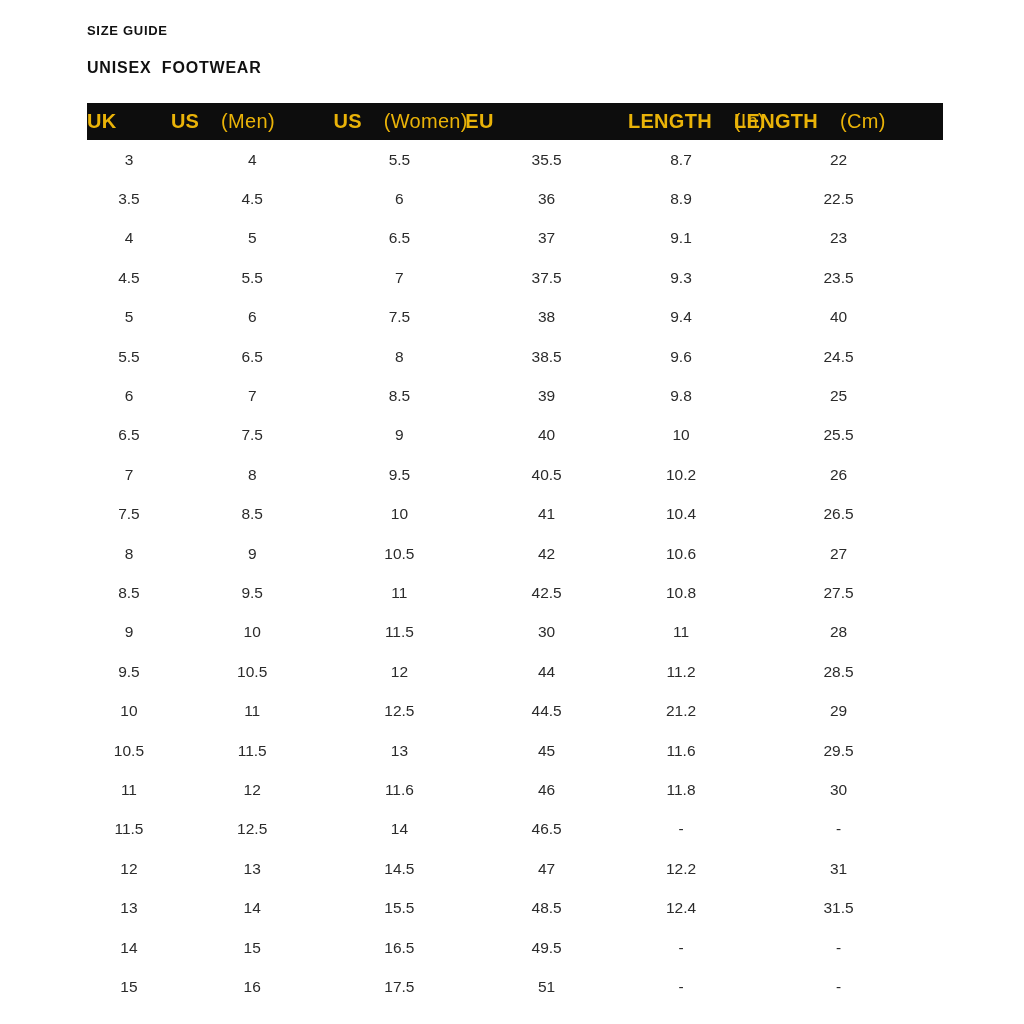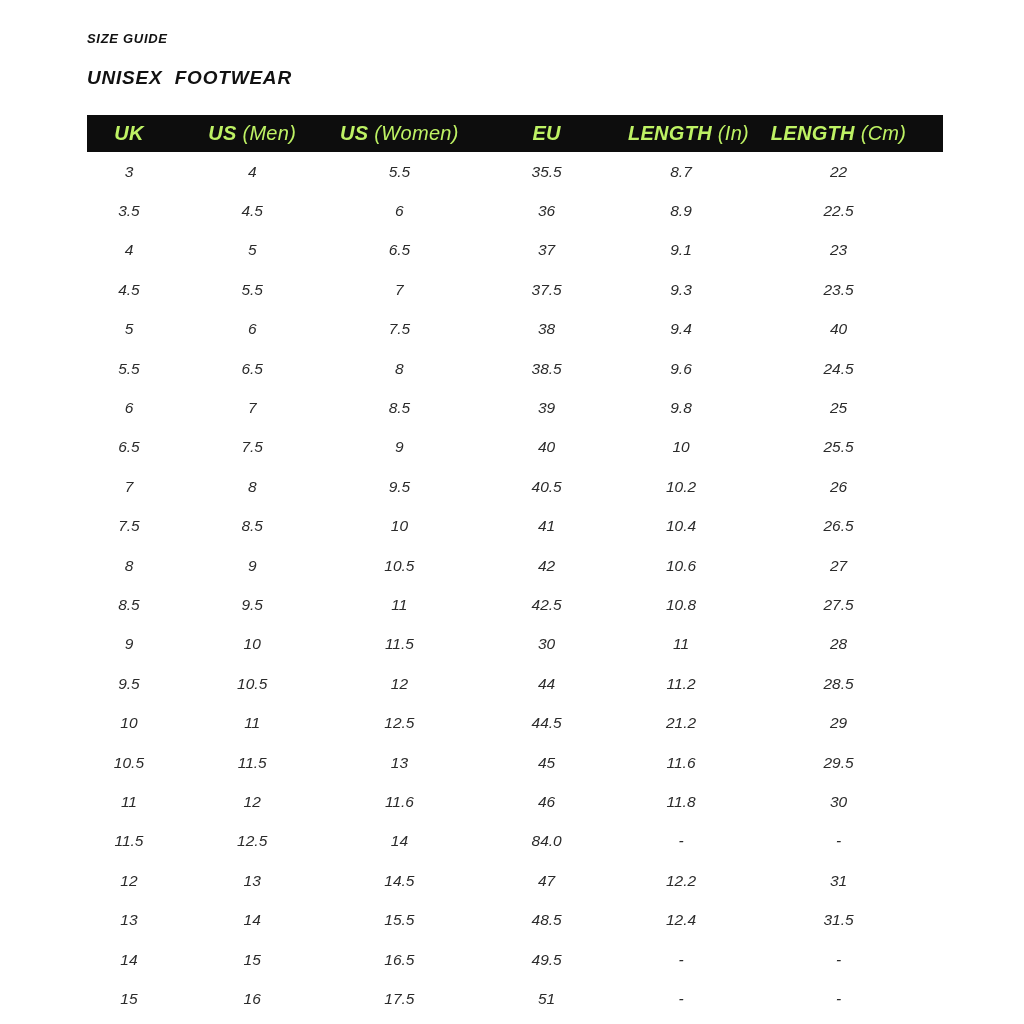--- a/index.html
+++ b/index.html
@@ -3,54 +3,54 @@
 <meta charset="utf-8">
 <style>
   * { margin: 0; padding: 0; box-sizing: border-box; }
   html, body {
     width: 1024px; height: 1024px;
     background: #ffffff;
     font-family: "Liberation Sans", sans-serif;
     color: #222222;
     overflow: hidden;
   }
-  .page { padding: 31px 81px 0 87px; font-style: italic; }
+  .page { padding: 23px 81px 0 87px; }
   .eyebrow {
     font-size: 13px;
     font-weight: 700;
     letter-spacing: 0.7px;
     color: #111111;
   }
   .title {
     margin-top: 21px;
-    font-size: 19px;
+    font-size: 16px;
     font-weight: 800;
     letter-spacing: 0.8px;
     color: #111111;
     white-space: pre;
   }
   table.size-table {
     margin-top: 26px;
     width: 856px;
     border-collapse: collapse;
     table-layout: fixed;
   }
   thead th {
     background: #0d0d0d;
-    color: #bef264;
+    color: #eab308;
     height: 37px;
     font-size: 20px;
-    text-align: center;
+    text-align: left;
     vertical-align: middle;
     white-space: nowrap;
     font-weight: 400;
     letter-spacing: 0.3px;
   }
   thead th .hb { font-weight: 700; }
-  thead th .hn { font-weight: 400; }
+  thead th .hn { font-weight: 400; margin-left: 16px; }
   tbody td {
     height: 39.4px;
     font-size: 15.5px;
     text-align: center;
     vertical-align: middle;
     color: #2b2b2b;
     white-space: nowrap;
   }
 </style>
 </head>
@@ -225,21 +225,21 @@
           <td>12</td>
           <td>11.6</td>
           <td>46</td>
           <td>11.8</td>
           <td>30</td>
         </tr>
         <tr>
           <td>11.5</td>
           <td>12.5</td>
           <td>14</td>
-          <td>84.0</td>
+          <td>46.5</td>
           <td>-</td>
           <td>-</td>
         </tr>
         <tr>
           <td>12</td>
           <td>13</td>
           <td>14.5</td>
           <td>47</td>
           <td>12.2</td>
           <td>31</td>

